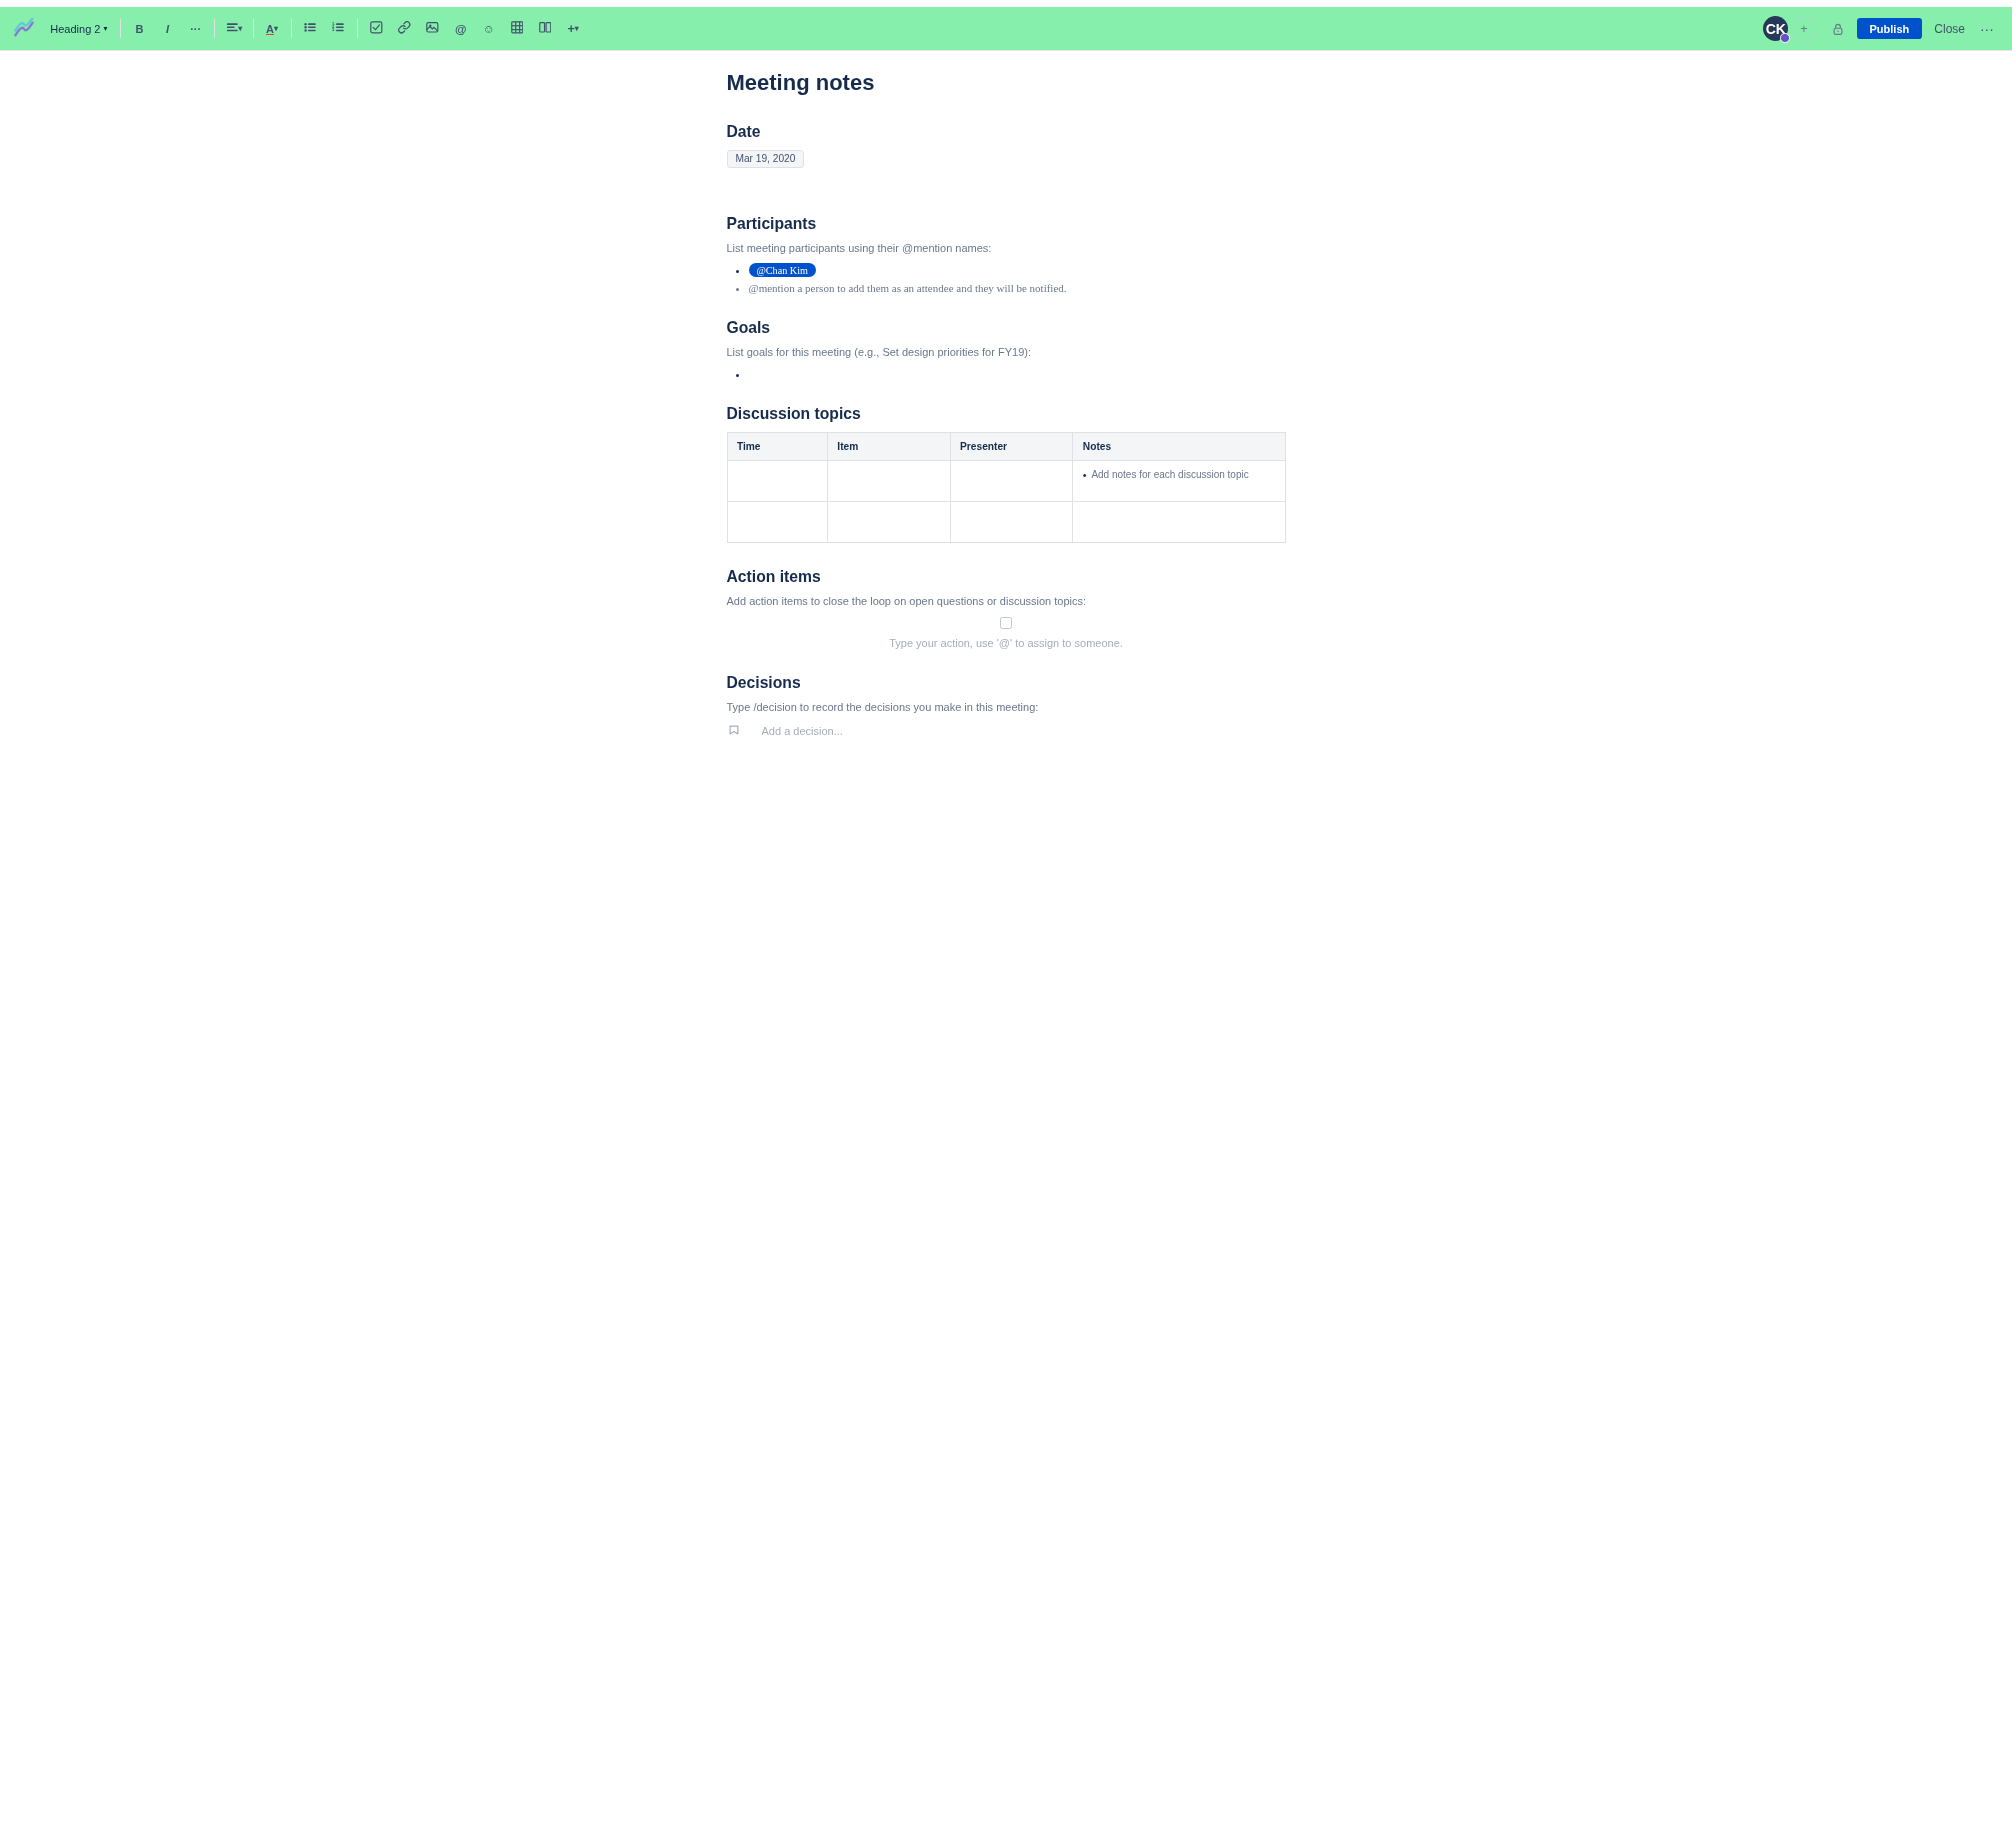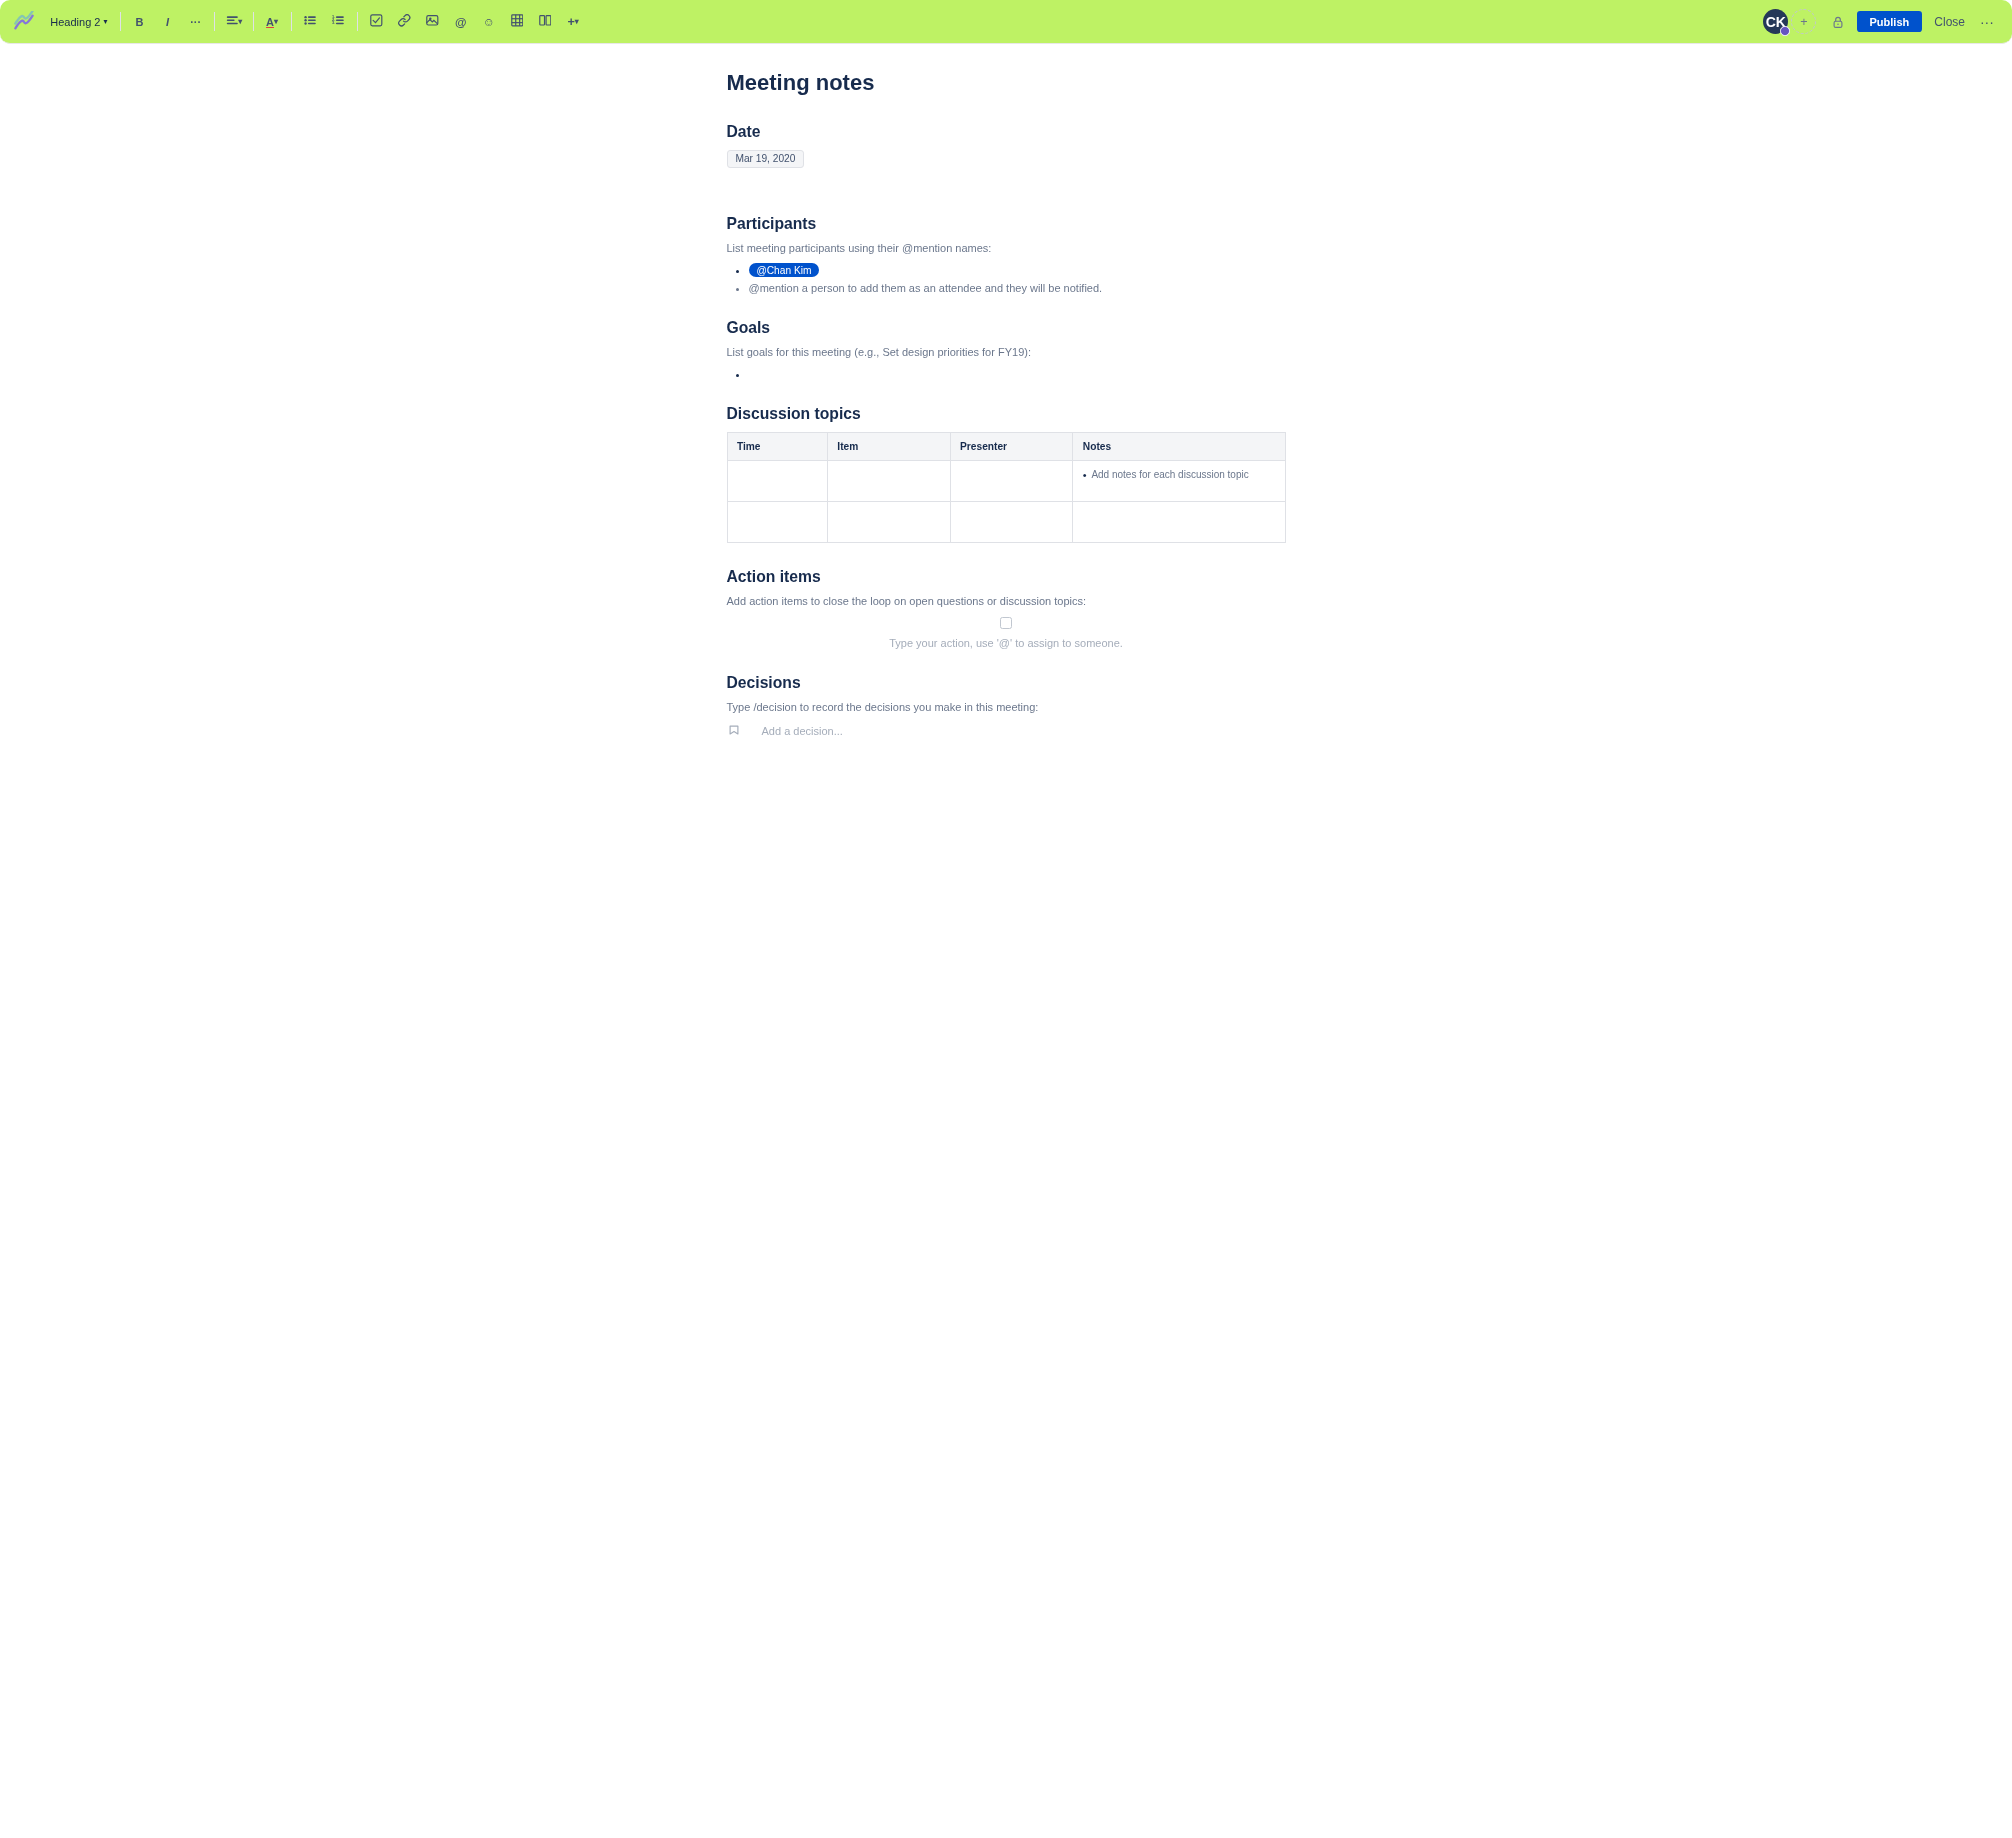--- a/index.html
+++ b/index.html
@@ -12,24 +12,23 @@
 
     
     .toolbar {
       display: flex;
       align-items: center;
       padding: 0 12.6px;
       height: 44px;
       border-bottom: 0.8px solid #e8e8e8;
       gap: 3.1px;
       position: sticky;
-      top: 0;
-      background: #bef264;
+      top: 7px;
+      background: #86efac;
       z-index: 100;
-      border-radius: 10px;
     }
     .heading-select {
       display: flex;
       align-items: center;
       gap: 3.1px;
       padding: 3.1px 6.3px;
       border: none;
       background: transparent;
       cursor: pointer;
       font-size: 11px;
@@ -191,20 +190,21 @@
 
     .bullet-list {
       list-style: disc;
       padding-left: 22px;
       margin-bottom: 6.3px;
     }
     .bullet-list li {
       margin-bottom: 6.3px;
       font-size: 11px;
       color: #172b4d;
+      font-family: Liberation Serif, serif;
     }
     .bullet-list li.helper {
       color: #6b778c;
     }
 
     .mention-tag {
       background: #0052cc;
       color: #fff;
       border-radius: 15.7px;
       padding: 1.6px 7.9px;

